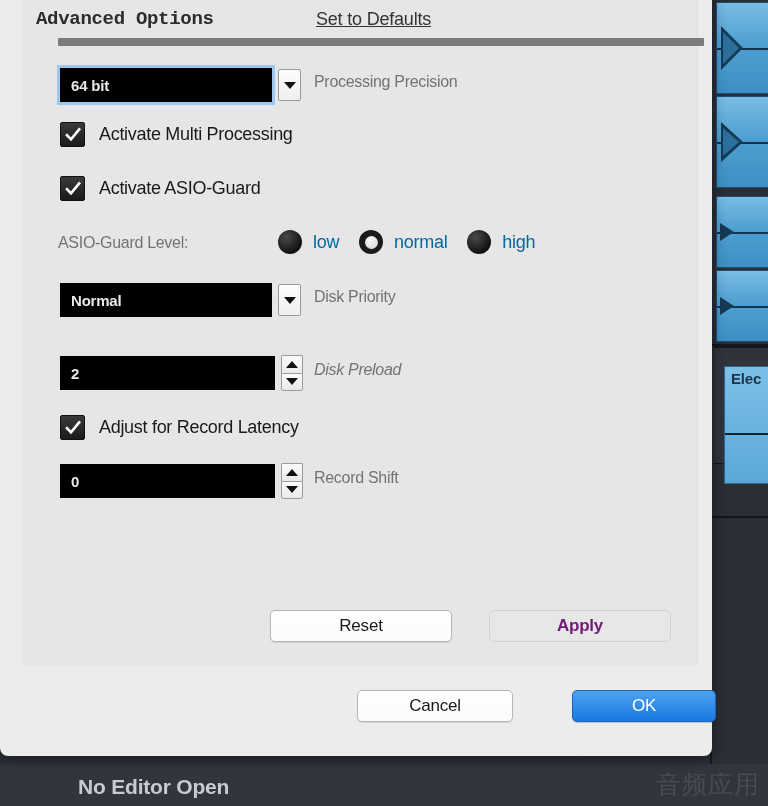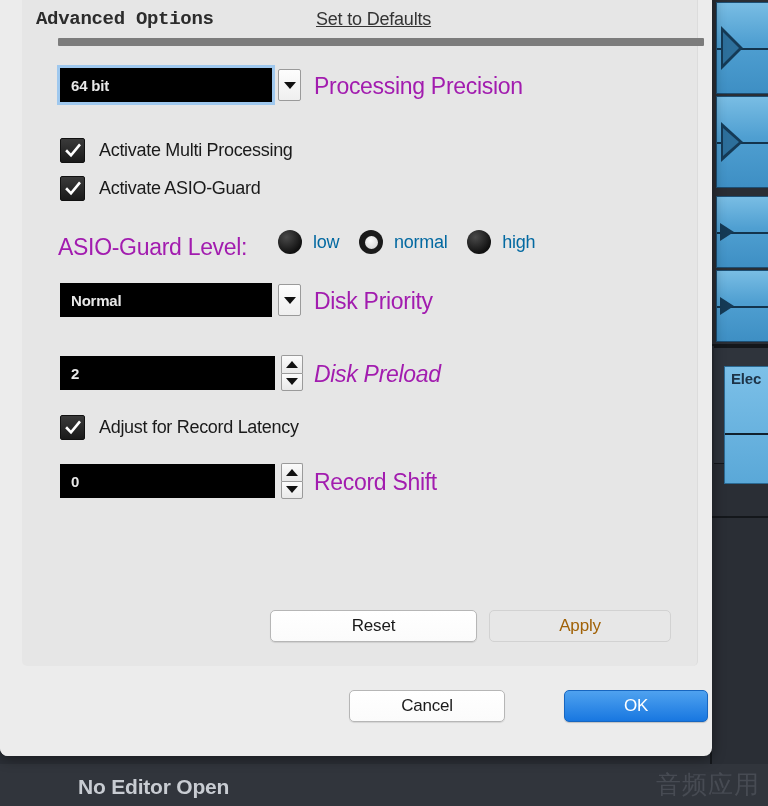--- a/index.html
+++ b/index.html
@@ -188,21 +188,21 @@
   .spin .down {
     width: 0; height: 0;
     border-left: 6px solid transparent;
     border-right: 6px solid transparent;
     border-top: 7px solid #111;
   }
 
   
   .ctl-label {
     position: absolute;
-    font-size: 23px; color: #a21caf;
+    font-size: 16px; color: #737373;
     letter-spacing: -0.3px;
     white-space: nowrap;
   }
 
   
   .checkbox-row { position: absolute; display: flex; align-items: center; }
   .cb {
     width: 25px; height: 25px;
     background: linear-gradient(180deg, #3a3a3a 0%, #1a1a1a 100%);
     border: 1px solid #111;
@@ -253,35 +253,36 @@
     font-size: 17px;
     letter-spacing: -0.2px;
     cursor: pointer;
     border: 1px solid #b6b6b6;
     background: linear-gradient(180deg, #ffffff 0%, #fbfbfb 100%);
     color: #1a1a1a;
     box-shadow: 0 1px 1px rgba(0,0,0,0.10);
   }
   .btn.disabled {
     background: #e7e7e7;
-    color: #a16207;
+    color: #701a75;
     border-color: #d2d2d2;
     box-shadow: none;
     cursor: default;
+    font-weight: bold;
   }
   .btn.primary {
     background: linear-gradient(180deg, #4fa2ef 0%, #1877e0 100%);
     border: 1px solid #1766c0;
     color: #ffffff;
     box-shadow: 0 1px 1px rgba(0,0,0,0.18);
     margin-left: 24px;
   }
 
   .dialog-footer {
-    position: absolute; left: 0; top: 676px; width: 580px; height: 90px;
+    position: absolute; left: 8px; top: 676px; width: 580px; height: 90px;
     background: #ececec;
     border-radius: 0 0 8px 8px;
   }
 </style>
 </head>
 <body>
 
 <div id="root">
 
   <div class="daw-bg">
@@ -357,21 +358,21 @@
       <div class="dlg-separator"></div>
 
       <div class="row" style="top:76px; height:38px;">
         <div class="value-field focused" style="left:38px; top:2px; width:212px; height:34px;text-align:right;">64 bit</div>
         <div class="dd-btn" style="left:256px; top:3px;">
           <span class="caret"></span>
         </div>
         <div class="ctl-label" style="left:292px; top:7px;">Processing Precision</div>
       </div>
 
-      <div class="checkbox-row" style="left:38px; top:148px;">
+      <div class="checkbox-row" style="left:38px; top:132px;">
         <div class="cb">
           <svg class="tick" viewBox="0 0 16 16">
             <path d="M2 8.2 L6 12.4 L14.2 2.4" stroke="#ffffff" stroke-width="2.6" fill="none" stroke-linecap="square"></path>
           </svg>
         </div>
         <div class="cb-label">Activate Multi Processing</div>
       </div>
 
       <div class="checkbox-row" style="left:38px; top:186px;">
         <div class="cb">
@@ -436,21 +437,21 @@
           <div class="half top">
             <span class="up"></span>
           </div>
           <div class="half bot">
             <span class="down"></span>
           </div>
         </div>
         <div class="ctl-label" style="left:292px; top:5px;">Record Shift</div>
       </div>
 
-      <div class="btn" style="left:248px; top:620px; width:207px;">Reset</div>
+      <div class="btn" style="left:248px; top:620px; width:182px;">Reset</div>
       <div class="btn disabled" style="left:467px; top:620px; width:182px;">Apply</div>
 
     </div>
 
     <div class="dialog-footer">
       <div class="btn" style="left:349px; top:24px; width:156px;">Cancel</div>
       <div class="btn primary" style="left:540px; top:24px; width:144px;">OK</div>
     </div>
 
   </div>

